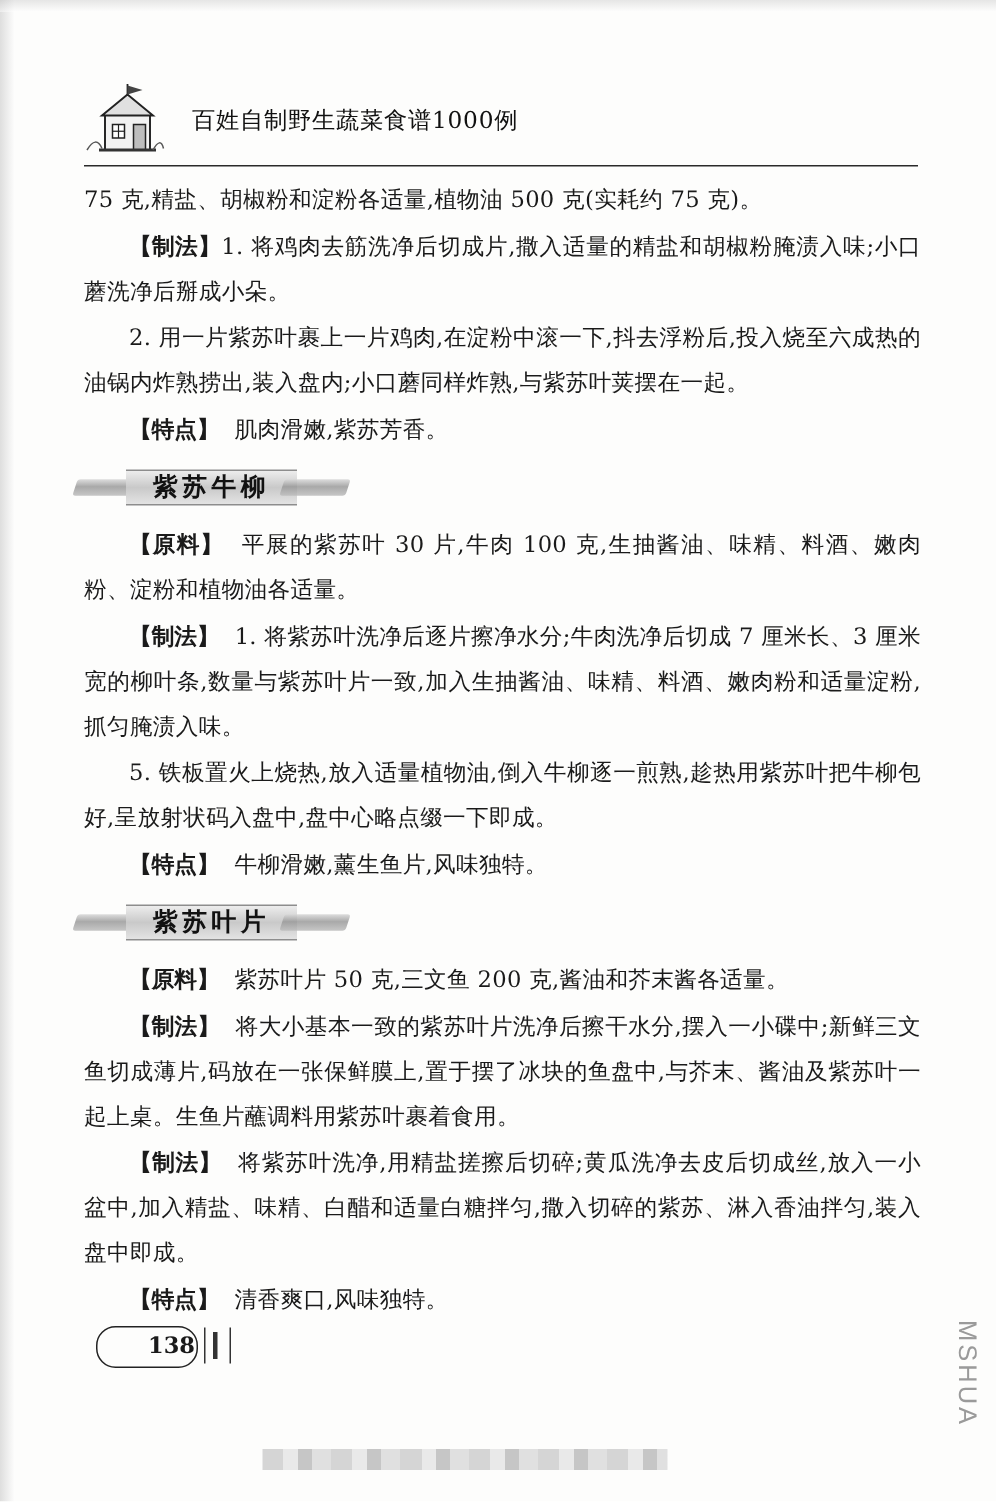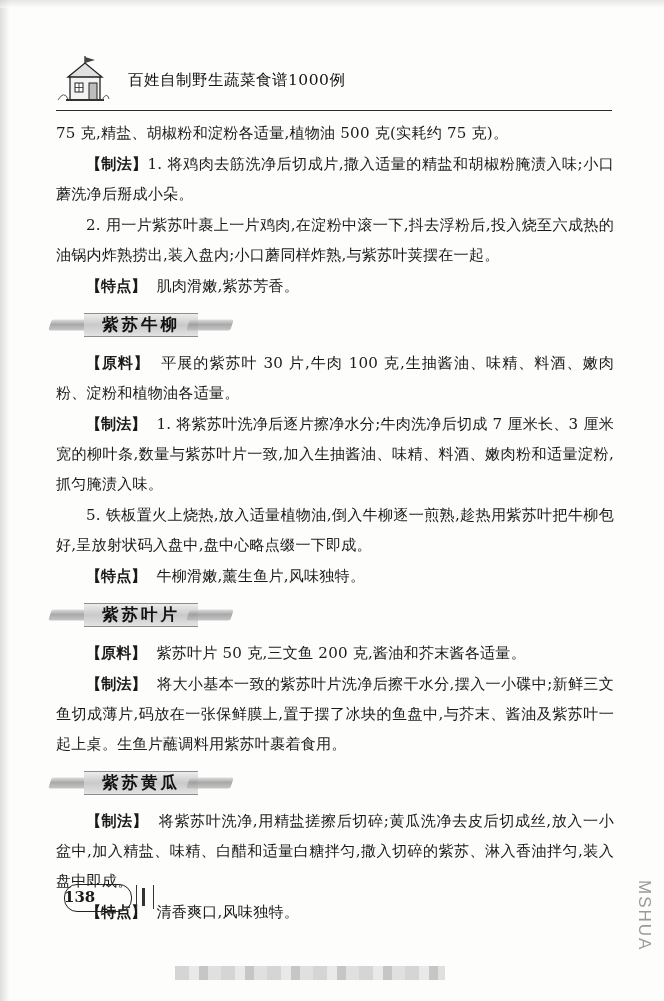--- a/index.html
+++ b/index.html
@@ -135,21 +135,21 @@
     border: 1.6px solid #222;
     border-radius: 13px;
   }
   .pagenum {
     position: absolute;
     left: 8px;
     top: 0;
     width: 66px;
     height: 16px;
     line-height: 26px;
-    text-align: left;
+    text-align: right;
     font-size: 15px;
     font-weight: bold;
     font-family: "DejaVu Serif", "Liberation Serif", serif;
   }
   .foot-mark {
     position: absolute;
     left: 80px;
     top: 1px;
     width: 16px;
     height: 24px;
@@ -249,26 +249,20 @@
 
     <div class="recipe-title">
       <span class="ribbon">
         <span class="scroll-bg"></span>
         <span class="scroll-text">紫苏叶片</span>
       </span>
     </div>
     <p class="para indent"><span class="label">【原料】</span>&nbsp;&nbsp;<span>紫苏叶片 50 克,三文鱼 200 克,酱油和芥末酱各适量。</span></p>
     <p class="para indent"><span class="label">【制法】</span>&nbsp;&nbsp;<span>将大小基本一致的紫苏叶片洗净后擦干水分,摆入一小碟中;新鲜三文鱼切成薄片,码放在一张保鲜膜上,置于摆了冰块的鱼盘中,与芥末、酱油及紫苏叶一起上桌。生鱼片蘸调料用紫苏叶裹着食用。</span></p>
 
-    <div class="recipe-title">
-      <span class="ribbon">
-        <span class="scroll-bg"></span>
-        <span class="scroll-text">紫苏黄瓜</span>
-      </span>
-    </div>
     <p class="para indent"><span class="label">【制法】</span>&nbsp;&nbsp;<span>将紫苏叶洗净,用精盐搓擦后切碎;黄瓜洗净去皮后切成丝,放入一小盆中,加入精盐、味精、白醋和适量白糖拌匀,撒入切碎的紫苏、淋入香油拌匀,装入盘中即成。</span></p>
     <p class="para indent"><span class="label">【特点】</span>&nbsp;&nbsp;<span>清香爽口,风味独特。</span></p>
   </div>
 
   <div class="footer">
     <div class="pagenum-shape"></div>
     <div class="pagenum">138</div>
     <div class="foot-mark"></div>
   </div>
 

